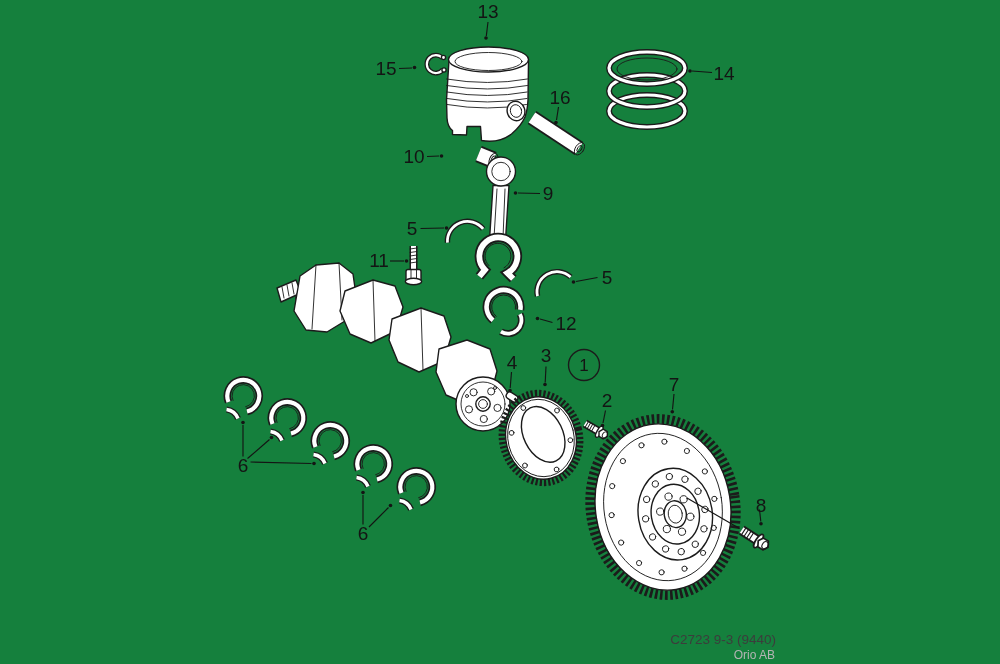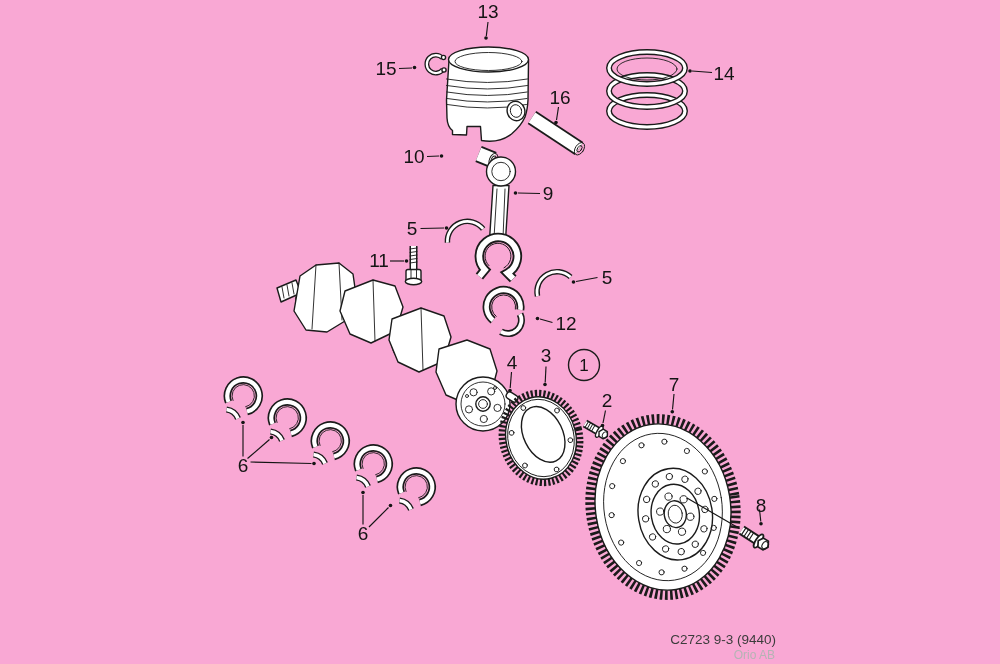--- a/index.html
+++ b/index.html
@@ -1,16 +1,16 @@
 <!DOCTYPE html>
 <html><head>
 <meta charset="utf-8">
 <style>
   html,body{margin:0;padding:0;background:#fff;}
-  .canvas{position:relative;width:1000px;height:664px;background:#f9a8d4;overflow:hidden;
+  .canvas{position:relative;width:1000px;height:664px;background:#15803d;overflow:hidden;
           font-family:"Liberation Sans",sans-serif;}
   svg{position:absolute;left:0;top:0;}
   .k{stroke:#1b1b1b;fill:none;stroke-width:1.4;stroke-linecap:round;stroke-linejoin:round;}
   .w{fill:#fff;}
   .h{stroke:#1b1b1b;fill:none;stroke-width:0.9;stroke-linecap:round;}
   .tb{stroke:#1b1b1b;fill:none;stroke-linecap:butt;}
   .tw{stroke:#fff;fill:none;stroke-linecap:butt;}
   .lbl{font:19px "Liberation Sans",sans-serif;fill:#141414;text-anchor:middle;}
   .lbl-sm{font:17px "Liberation Sans",sans-serif;fill:#141414;text-anchor:middle;}
   .leader{stroke:#141414;stroke-width:1.15;fill:none;}

